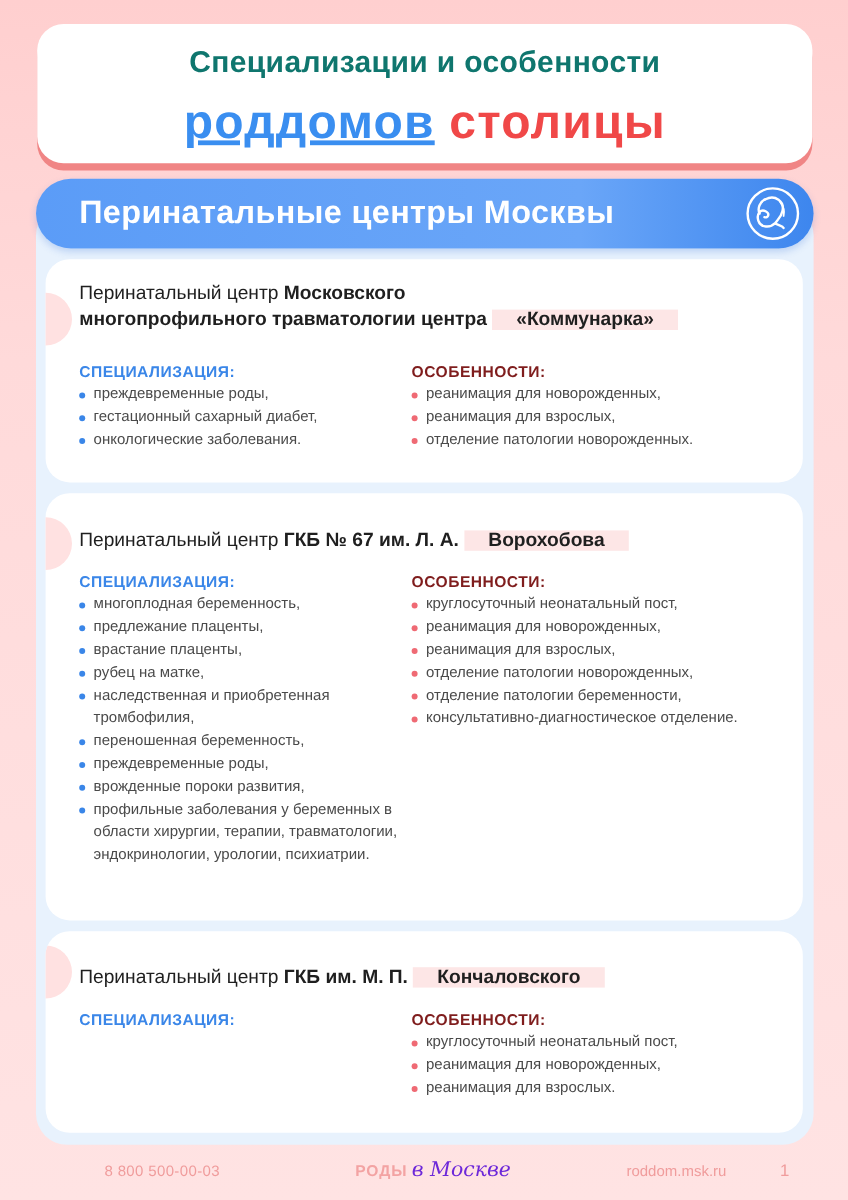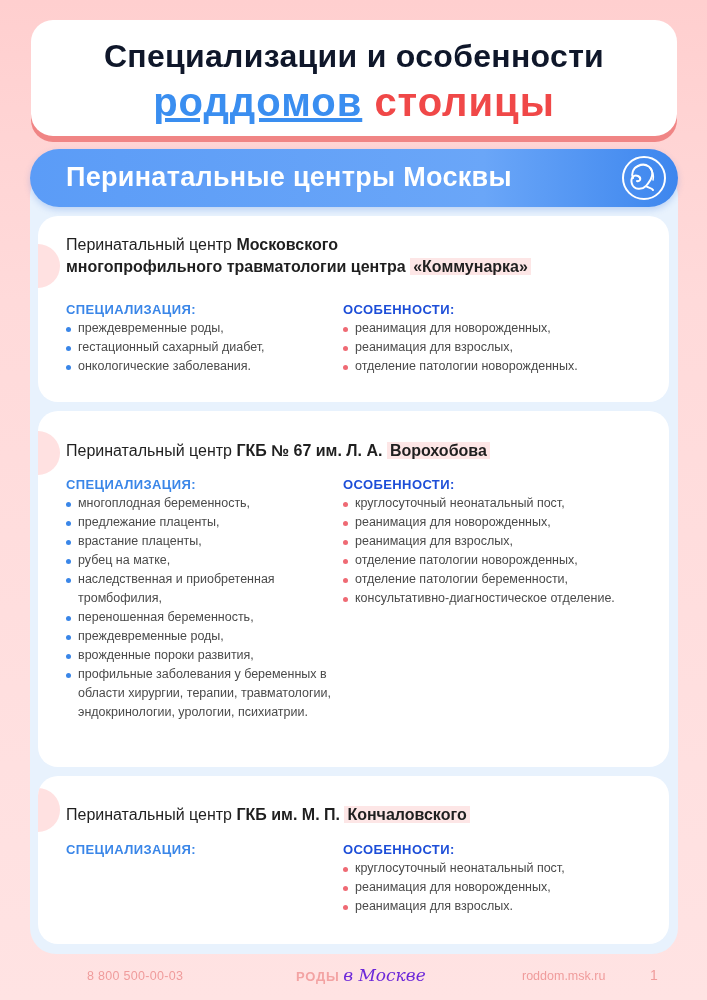--- a/index.html
+++ b/index.html
@@ -11,21 +11,21 @@
     overflow: hidden;
   }
   .title-card {
     position: absolute; left: 31px; top: 20px; width: 646px; height: 116px;
     background: #fff; border-radius: 22px;
     box-shadow: 0 6px 0 #f08585;
     text-align: center;
   }
   .title-line1 {
     position: absolute; left: 0; right: 0; top: 18px;
-    font-size: 32px; font-weight: bold; color: #0f172a; letter-spacing: 0.3px;
+    font-size: 25px; font-weight: bold; color: #0f766e; letter-spacing: 0.3px;
   }
   .title-line2 {
     position: absolute; left: 0; right: 0; top: 60px;
     font-size: 40px; font-weight: bold; letter-spacing: 1px;
   }
   .title-blue { color: #3a8ef0; text-decoration: underline; }
   .title-red { color: #f04848; }
 
   .container {
     position: absolute; left: 30px; top: 170px; width: 648px; height: 784px;
@@ -50,29 +50,29 @@
     border-radius: 20px; overflow: hidden;
   }
   .card-accent {
     position: absolute; left: -22px; width: 44px; height: 44px; border-radius: 50%;
     background: #ffe1e1;
   }
   .card-title {
     position: absolute; left: 28px; font-size: 16px; color: #1f1f1f; line-height: 22px;
   }
   .card-title b { font-weight: bold; }
-  .hl { background: #fde6e6; padding: 0 3px; font-weight: bold; }
+  .hl { background: #fde6e6; padding: 0 20px; font-weight: bold; }
   .col {
     position: absolute; width: 280px;
   }
   .col-head {
     font-size: 13px; font-weight: bold; letter-spacing: 0.4px; margin-bottom: 2px;
   }
   .col-head.blue { color: #3a86e8; }
-  .col-head.red { color: #1d4ed8; }
+  .col-head.red { color: #7f1d1d; }
   .col ul { list-style: none; }
   .col li {
     font-size: 12.5px; color: #4a4a4a; line-height: 19px; position: relative; padding-left: 12px;
   }
   .col li::before {
     content: ""; position: absolute; left: 0; top: 8px; width: 5px; height: 5px; border-radius: 50%;
   }
   .col.spec li::before { background: #3a86e8; }
   .col.feat li::before { background: #ef6a74; }
 

